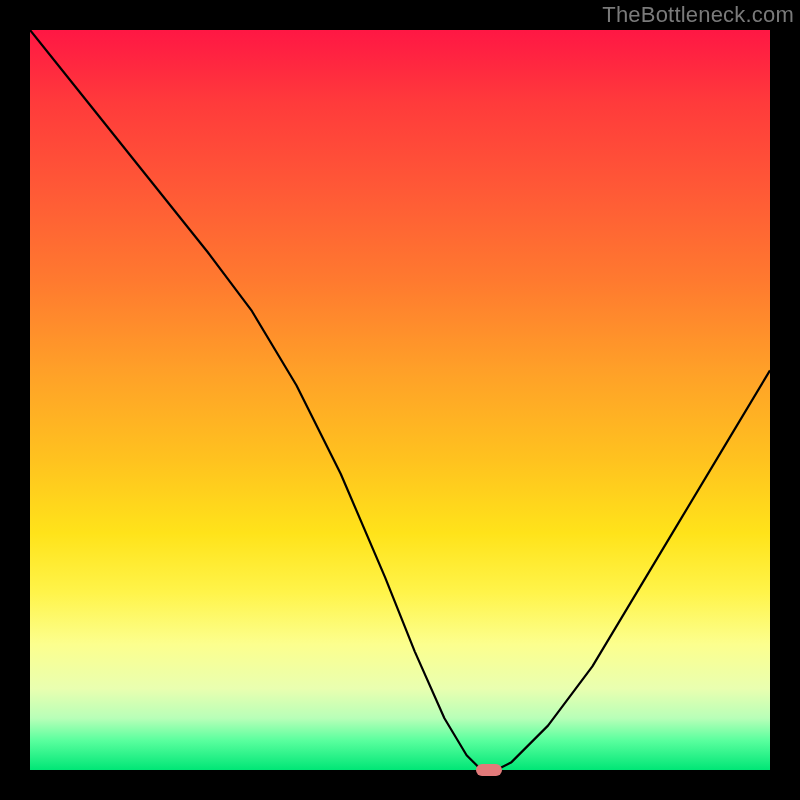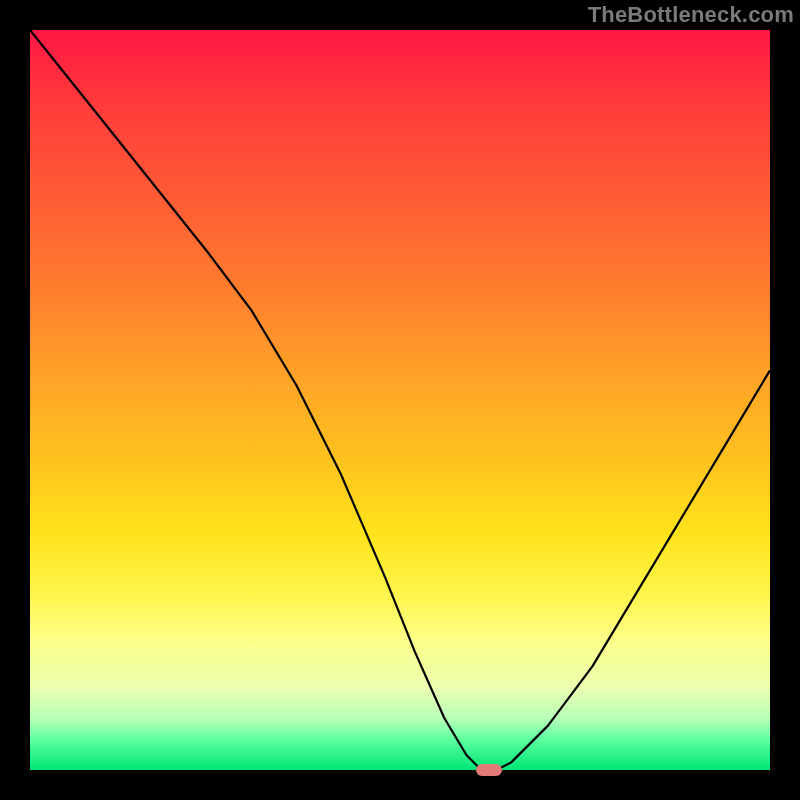--- a/index.html
+++ b/index.html
@@ -16,21 +16,21 @@
     width: 800px;
     height: 800px;
     background: #000;
   }
   .watermark {
     position: absolute;
     top: 2px;
     right: 6px;
     color: #7a7a7a;
     font-size: 22px;
-    font-weight: 700;
+    font-weight: 400;
     letter-spacing: 0.2px;
     user-select: none;
   }
   .plot {
     position: absolute;
     left: 30px;
     top: 30px;
     width: 740px;
     height: 740px;
   }

